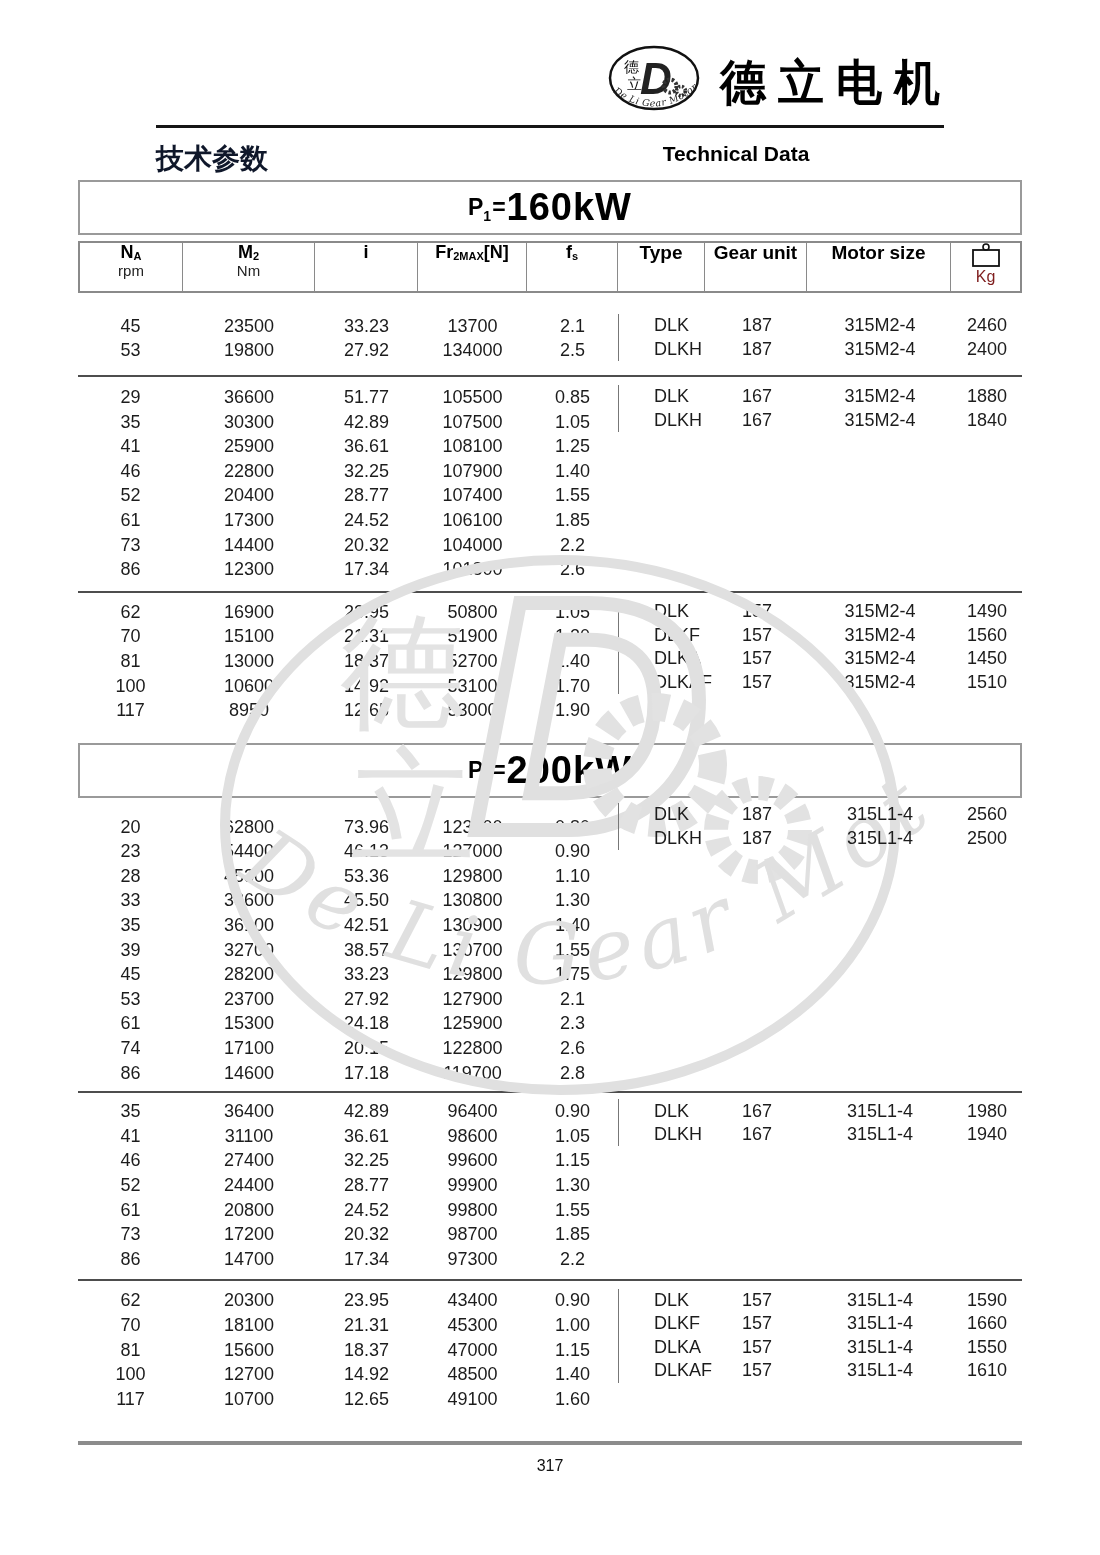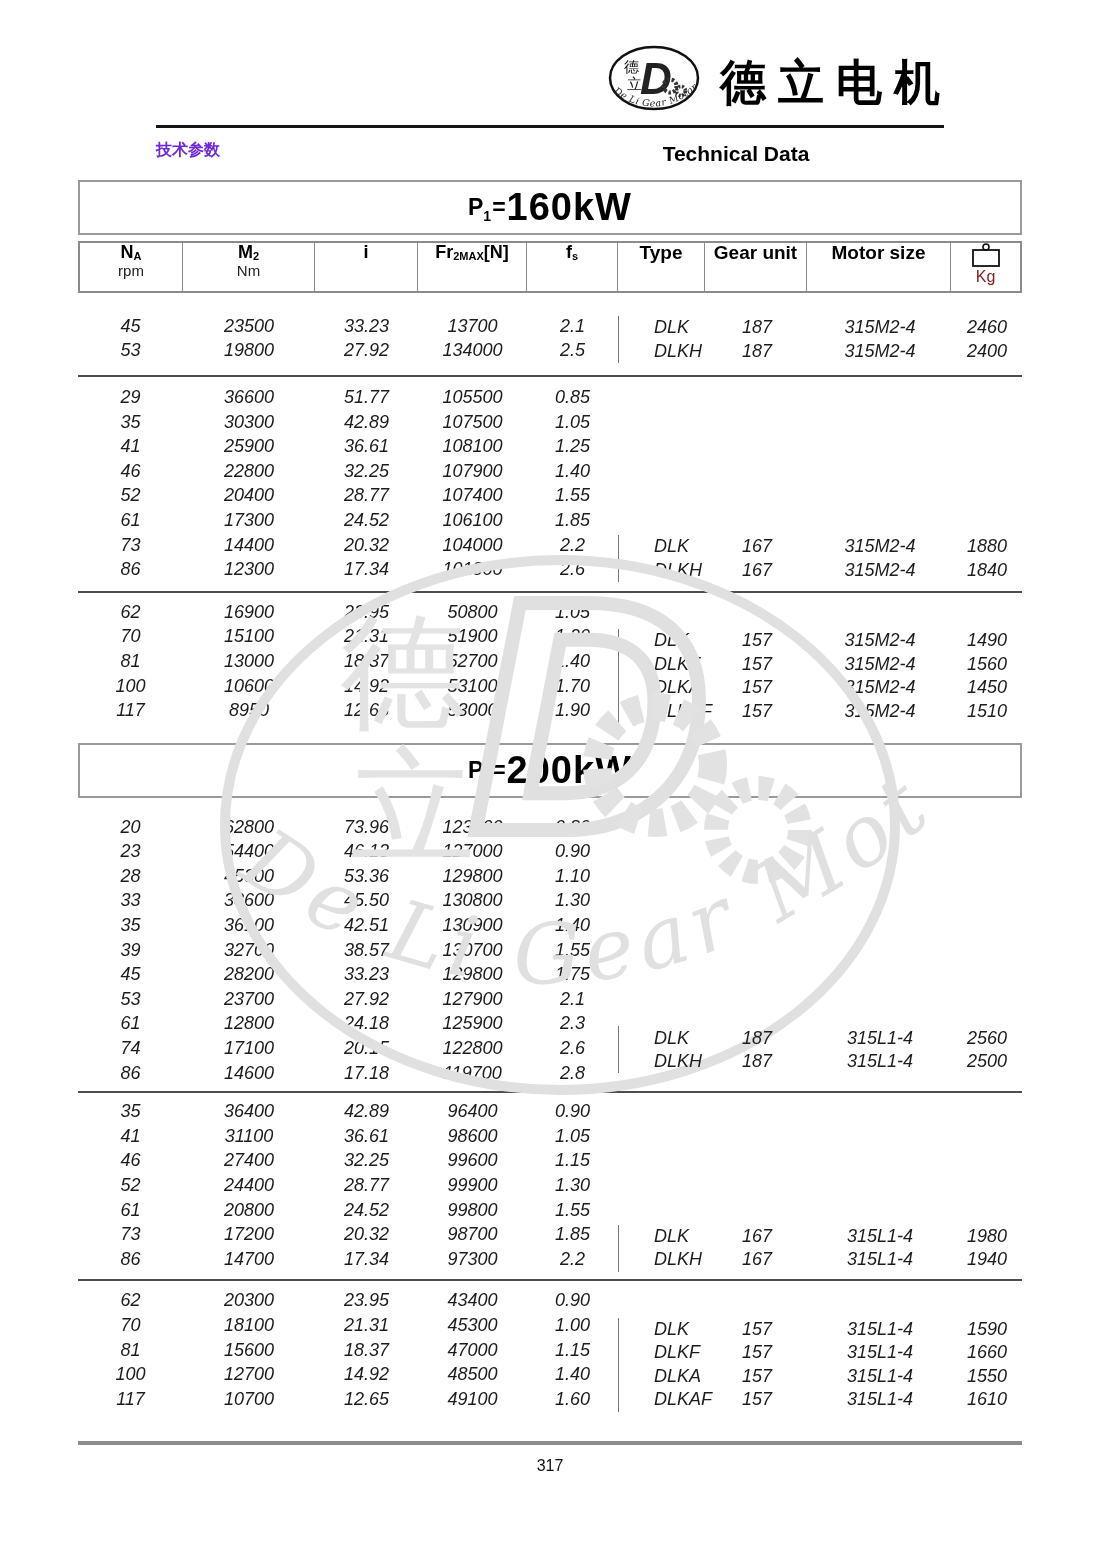--- a/index.html
+++ b/index.html
@@ -18,21 +18,21 @@
   .brand { display:flex; justify-content:flex-end; align-items:center; padding:42px 70px 0 0; height:122px; }
   .brand-cn {
     font-family:"DejaVu Serif","Liberation Serif",serif;
     font-weight:bold; font-size:46px; letter-spacing:12px; color:#000;
     margin-left:10px; line-height:1; transform:scaleY(1.05);
   }
   .top-rule { margin:3px 78px 0; border-top:3px solid #151515; }
 
   
   .page-header { position:relative; margin:10px 78px 0; height:32px; }
-  .ph-left  { position:absolute; left:0; top:2px; font-size:16px; font-weight:bold; color:#6d28d9; }
+  .ph-left  { position:absolute; left:0; top:2px; font-size:28px; font-weight:bold; color:#0f172a; }
   .ph-right { position:absolute; left:580px; transform:translateX(-50%); top:4px; font-size:21px; font-weight:bold; color:#000; }
 
   
   .title-box {
     margin:10px 78px 0; height:55px; border:2px solid #9a9a9a;
     display:flex; align-items:center; justify-content:center; background:transparent;
   }
   .tb-p   { font-size:23px; font-weight:bold; color:#000; }
   .tb-sub { font-size:14px; font-weight:bold; color:#000; align-self:flex-end; padding-bottom:9px; }
   .tb-eq  { font-size:23px; font-weight:bold; color:#000; margin:0 1px; }
@@ -48,21 +48,21 @@
   .h-sub  { font-size:11px; font-weight:bold; color:#000; vertical-align:-2px; }
   .h-post { font-size:18px; font-weight:bold; color:#000; }
   .h-unit { font-size:15px; color:#222; }
   .h-label{ font-size:19px; font-weight:bold; color:#000; }
   .kg-label { font-size:16px; color:#7f1d1d; margin-top:1px; }
 
   
   section { display:block; margin:0 78px; }
   section[data-section="0"] { margin-top:10px; }
   section[data-section="1"] { margin-top:10px; }
-  .group { display:flex; align-items:flex-end;font-style:italic; }
+  .group { display:flex; align-items:flex-start; }
   .group + .group { border-top:2px solid #4d4d4d; }
   .g-left { width:540px; }
   .g-right { width:404px; border-left:1.5px solid #777; display:flex; flex-direction:column; justify-content:center; }
   .g-row { display:flex; height:24.6px; align-items:center; }
   .g-right .g-row { height:23.5px; }
   .cell { font-size:18px; text-align:center; color:#1c1c1c; }
   .c0{width:105px}.c1{width:132px}.c2{width:103px}.c3{width:109px}.c4{width:91px}
   .t0{width:87px; text-align:left; padding-left:35px;}
   .t1{width:102px}.t2{width:144px}.t3{width:70px}
 
@@ -400,21 +400,21 @@
           </div>
           <div class="g-row">
             <div class="cell c0">53</div>
             <div class="cell c1">23700</div>
             <div class="cell c2">27.92</div>
             <div class="cell c3">127900</div>
             <div class="cell c4">2.1</div>
           </div>
           <div class="g-row">
             <div class="cell c0">61</div>
-            <div class="cell c1">12800</div>
+            <div class="cell c1">15300</div>
             <div class="cell c2">24.18</div>
             <div class="cell c3">125900</div>
             <div class="cell c4">2.3</div>
           </div>
           <div class="g-row">
             <div class="cell c0">74</div>
             <div class="cell c1">17100</div>
             <div class="cell c2">20.15</div>
             <div class="cell c3">122800</div>
             <div class="cell c4">2.6</div>

